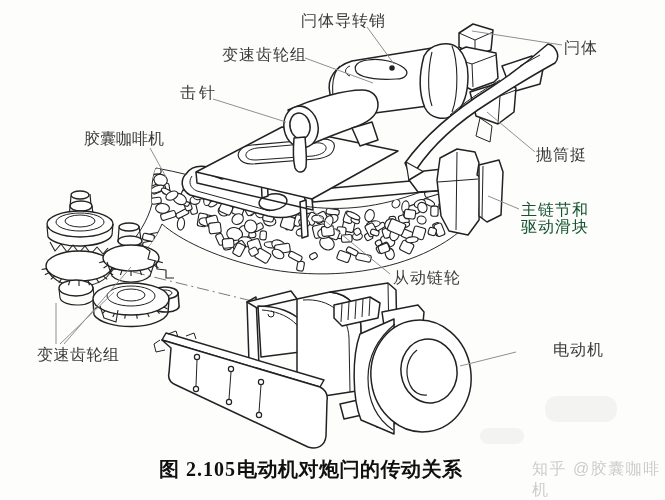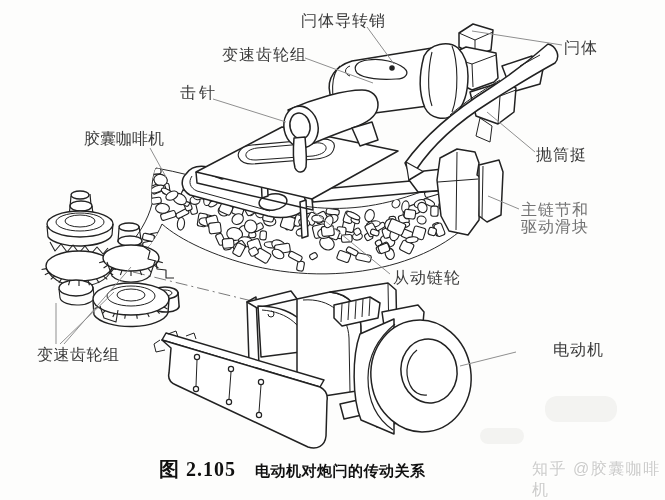--- a/index.html
+++ b/index.html
@@ -6,29 +6,29 @@
   .stage{
     position:relative;width:665px;height:500px;overflow:hidden;
     background:#fdfdfc;font-family:"Liberation Sans",sans-serif;
   }
   svg{position:absolute;left:0;top:0;}
   .lbl{
     position:absolute;font-size:16px;color:#3a3a3a;letter-spacing:1px;
     white-space:nowrap;line-height:18px;
   }
   .lbl2{
-    position:absolute;font-size:16px;color:#737373;letter-spacing:1px;
+    position:absolute;font-size:16px;color:#14532d;letter-spacing:1px;
     white-space:nowrap;line-height:17px;
   }
   .caption{
-    position:absolute;left:159px;top:456px;display:flex;align-items:baseline;gap:19px;
+    position:absolute;left:159px;top:456px;display:flex;align-items:baseline;gap:1px;
     color:#101010;font-weight:700;
   }
   .caption .num{font-family:"Liberation Serif",serif;font-size:20px;letter-spacing:1px;}
-  .caption .ttl{font-size:15px;letter-spacing:0.5px;}
+  .caption .ttl{font-size:20px;letter-spacing:0.5px;}
   .watermark{
     position:absolute;left:486px;top:459px;font-size:16px;letter-spacing:1.5px;
     color:#cccccb;text-shadow:1px 1px 0 #ffffff;margin-left:46px;
   }
   .blot{position:absolute;background:#f3f3f1;border-radius:12px;}
 </style>
 </head>
 <body>
 
 <div class="stage">

